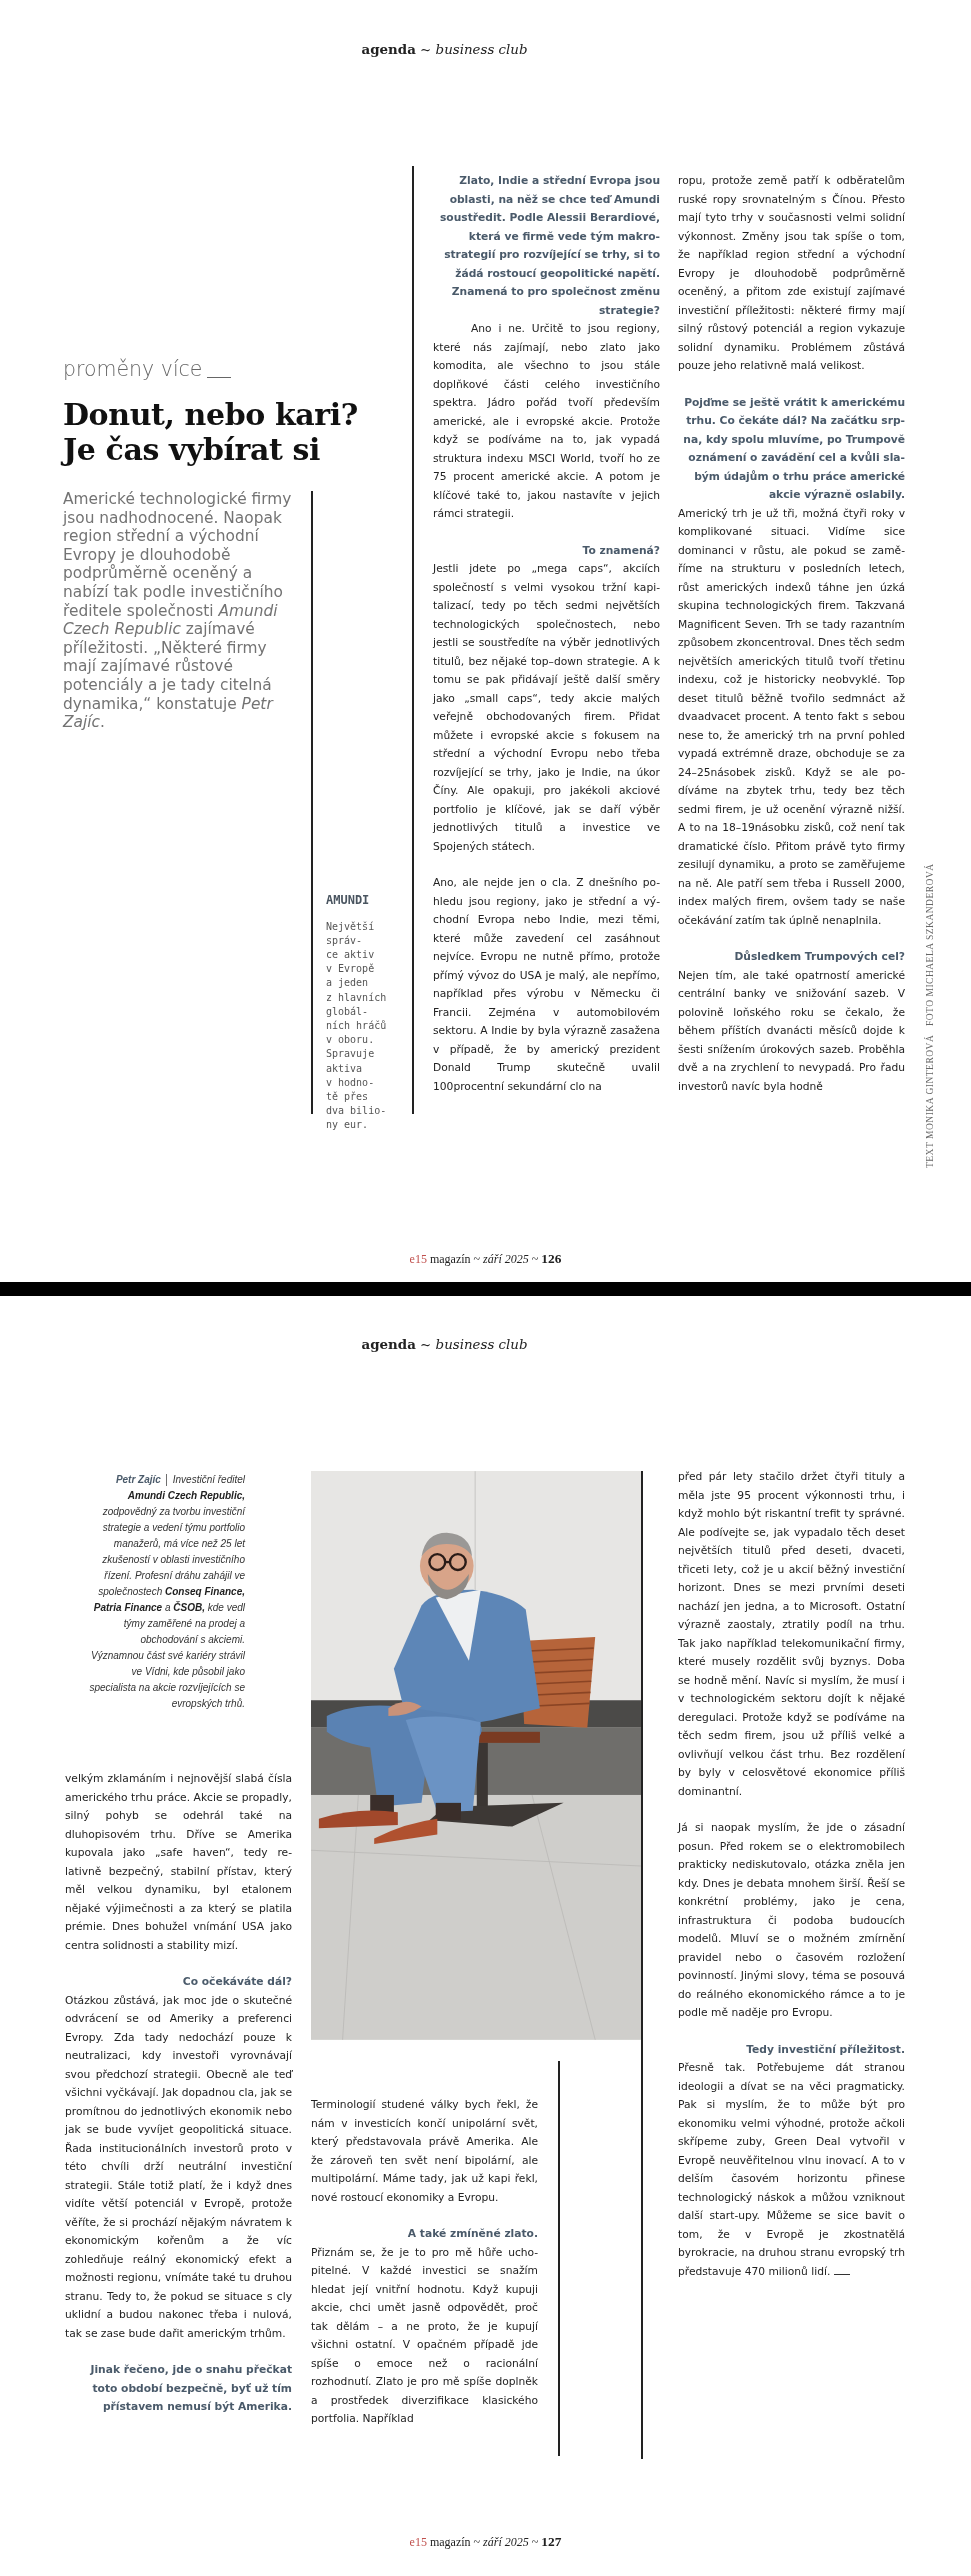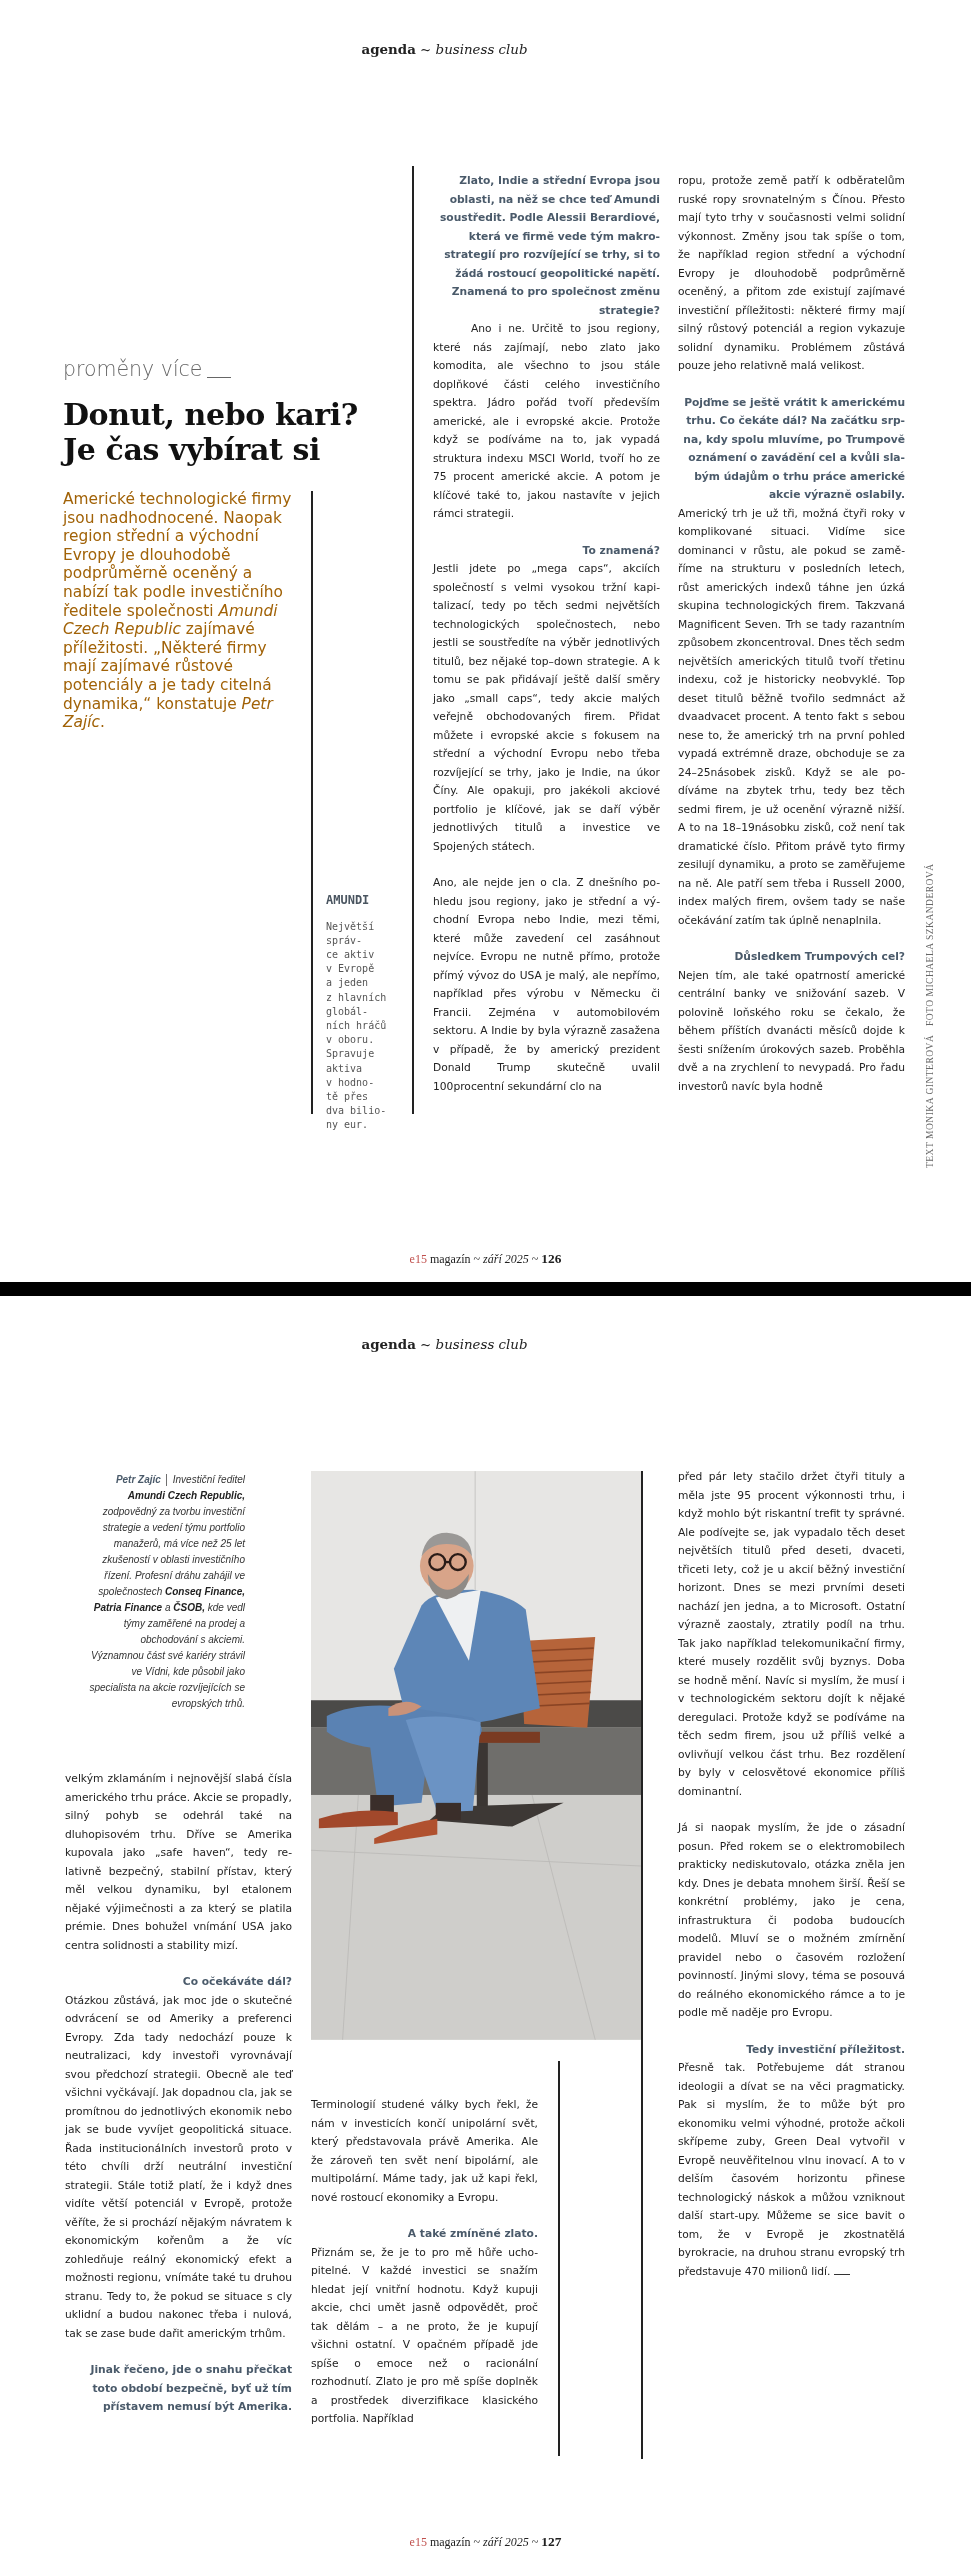--- a/index.html
+++ b/index.html
@@ -11,21 +11,21 @@
   .runhead { position:absolute; left:0; width:889px; text-align:center; font-family:"DejaVu Serif", serif; font-size:13.4px; color:#222; }
   .runhead .b { font-weight:bold; }
   .runhead .i { font-style:italic; }
   .folio { position:absolute; left:0; width:971px; text-align:center; font-family:"Liberation Serif", serif; font-size:12px; color:#222; }
   .folio .brand { color:#c0504d; }
   .folio .i { font-style:italic; }
   .folio .num { font-weight:bold; font-size:13.4px; }
   .kicker { position:absolute; left:63px; top:357px; font-size:20.5px; color:#666; font-family:"DejaVu Sans", sans-serif; font-weight:300; }
   .kicker .rule { display:inline-block; width:24px; border-bottom:1.6px solid #666; margin-left:4.7px; vertical-align:-1.6px; }
   .headline { position:absolute; left:63px; top:397px; width:316px; font-family:"DejaVu Serif", serif; font-weight:900; font-size:30px; line-height:35px; color:#111; letter-spacing:-0.4px; }
-  .lead { position:absolute; left:63px; top:490px; width:237px; font-family:"DejaVu Sans", sans-serif; font-size:15.4px; line-height:18.6px; color:#a16207; }
+  .lead { position:absolute; left:63px; top:490px; width:237px; font-family:"DejaVu Sans", sans-serif; font-size:15.4px; line-height:18.6px; color:#737373; }
   .lead i { font-style:italic; }
   .vrule { position:absolute; width:1.6px; background:#222; }
   .sidebox { position:absolute; left:326px; top:893px; width:79px; font-family:"DejaVu Sans Mono", monospace; color:#555; }
   .sidebox .t { font-size:12px; font-weight:bold; color:#4a5560; margin-bottom:12.6px; }
   .sidebox .b { font-size:10px; line-height:14.2px; white-space:pre-line; }
   .col { position:absolute; font-family:"DejaVu Sans", sans-serif; font-size:10.7px; line-height:18.5px; color:#222; text-align:justify; hyphens:manual; }
   .col p { margin:0; }
   .col .q { color:#4a5a6a; font-weight:bold; text-align:right; }
   .col .gap { height:18px; }
   .col .indent { text-indent:38px; }

